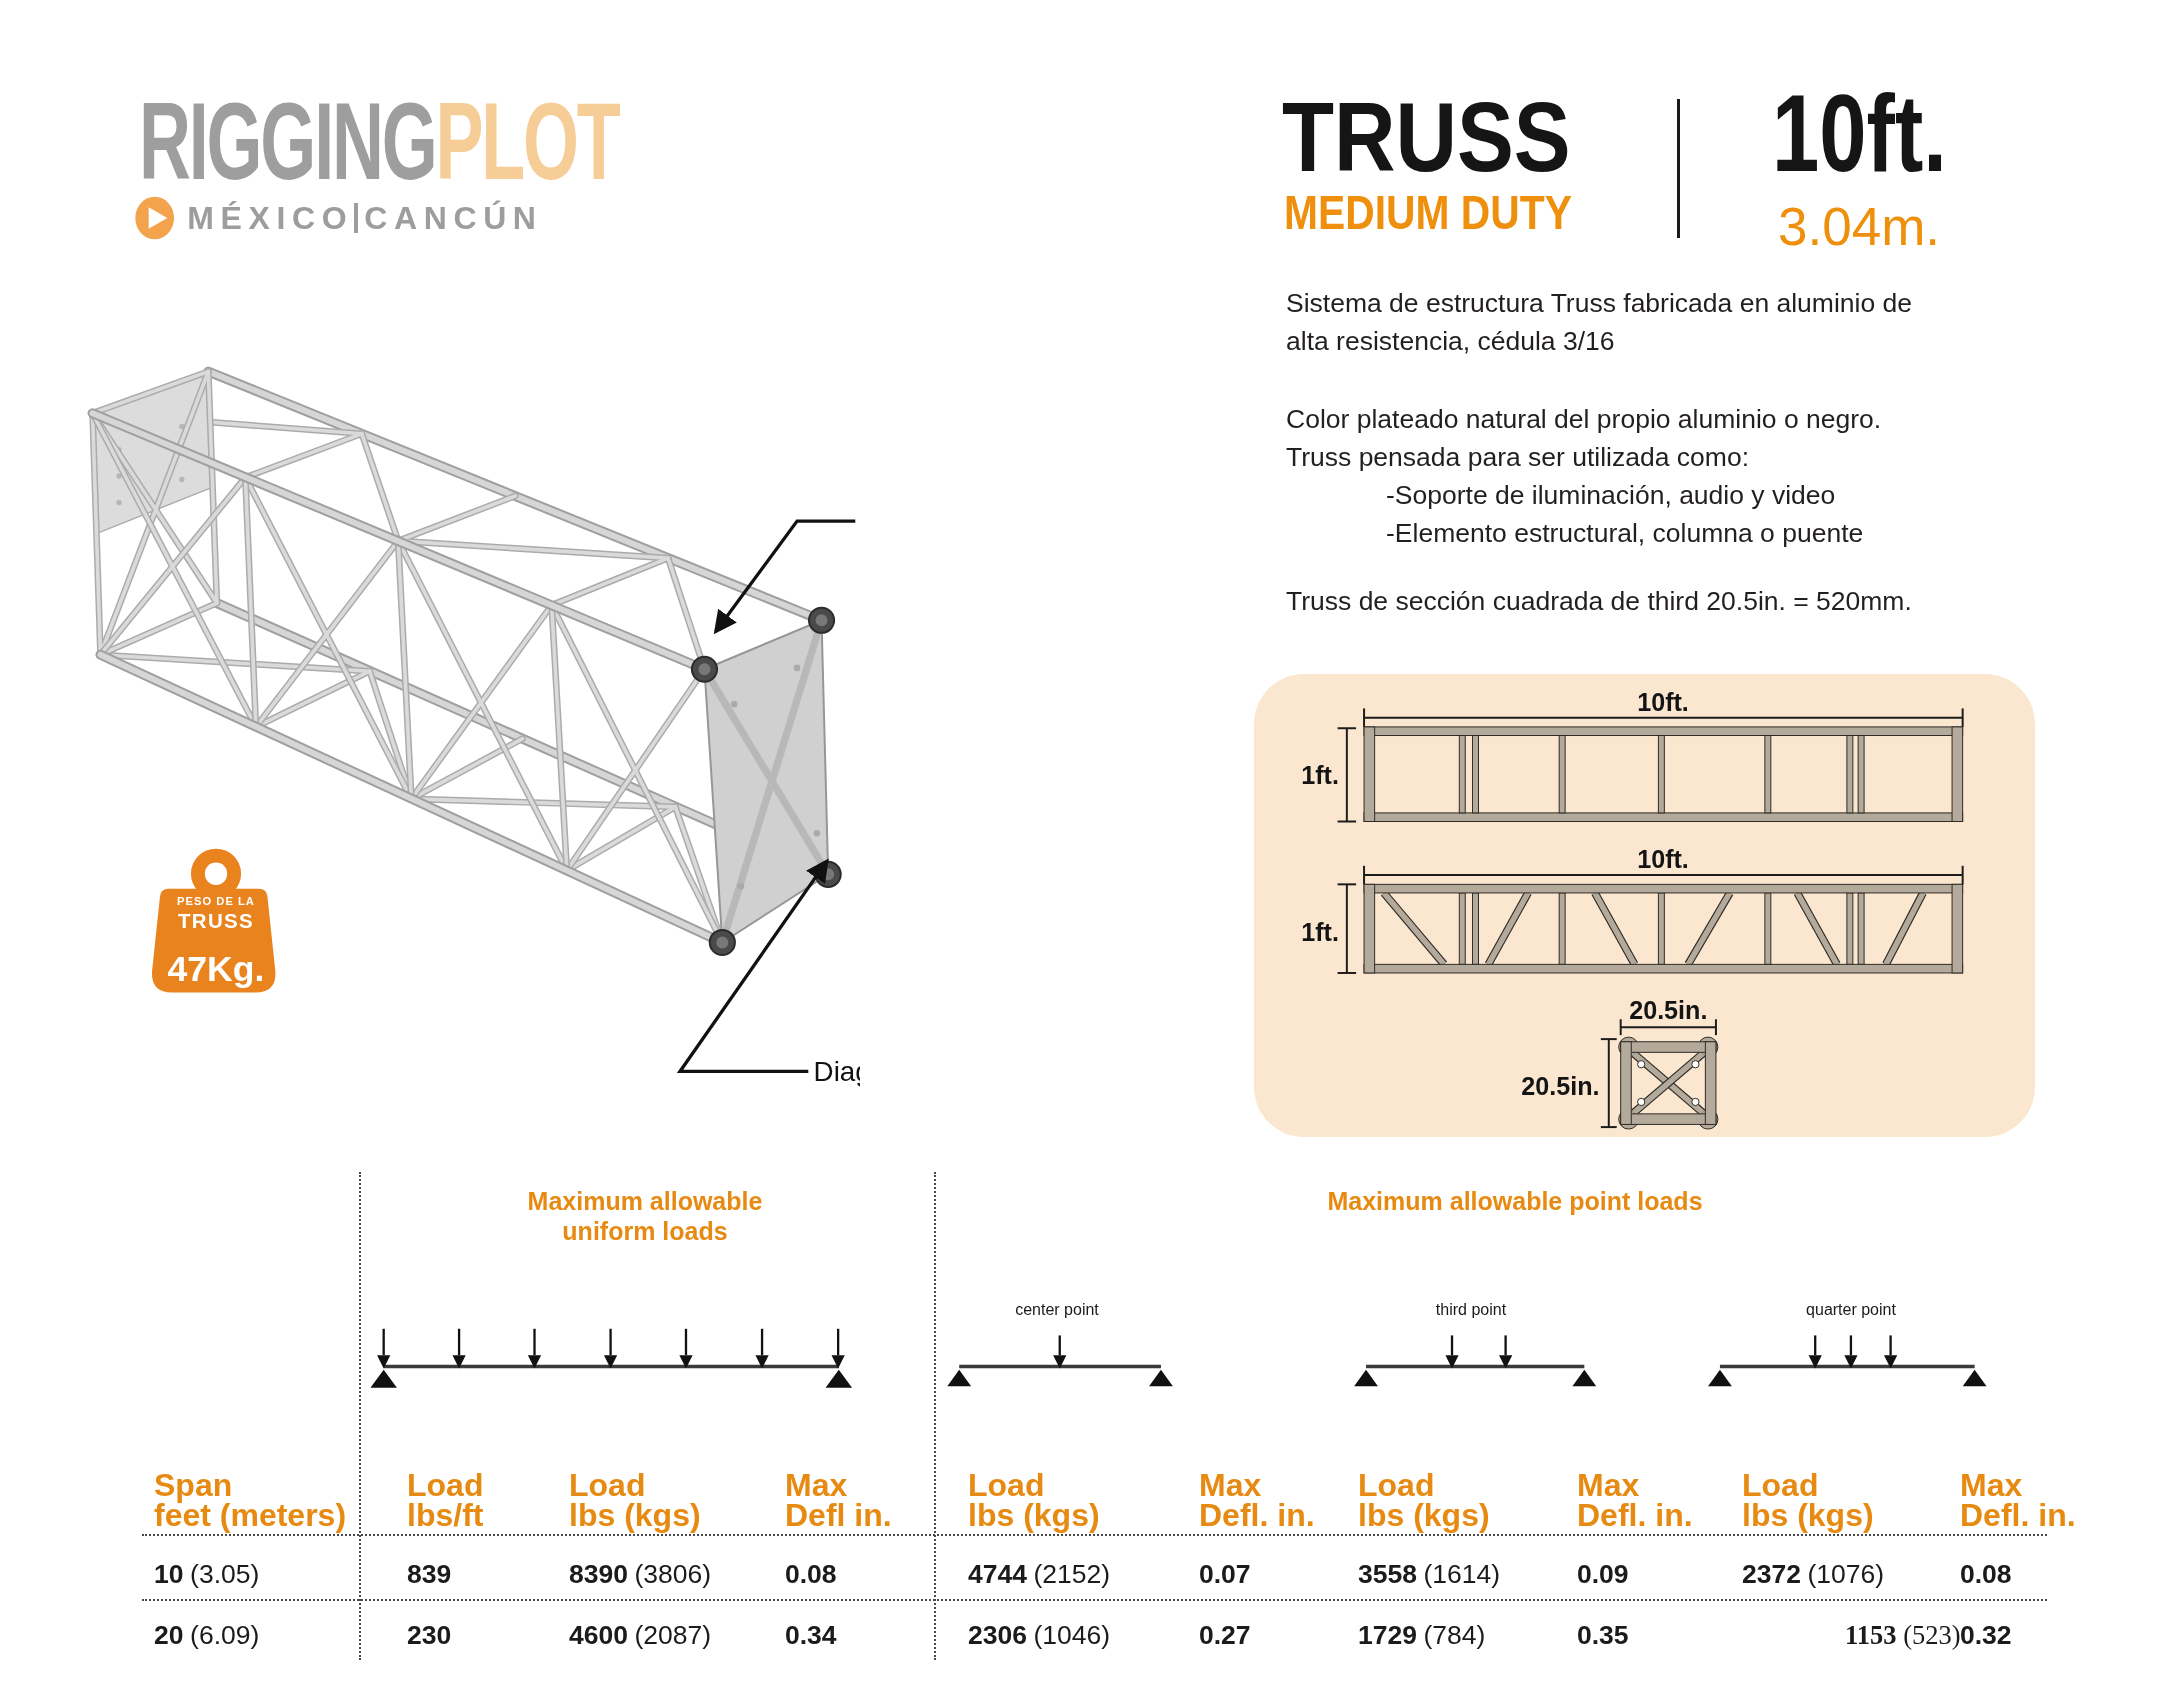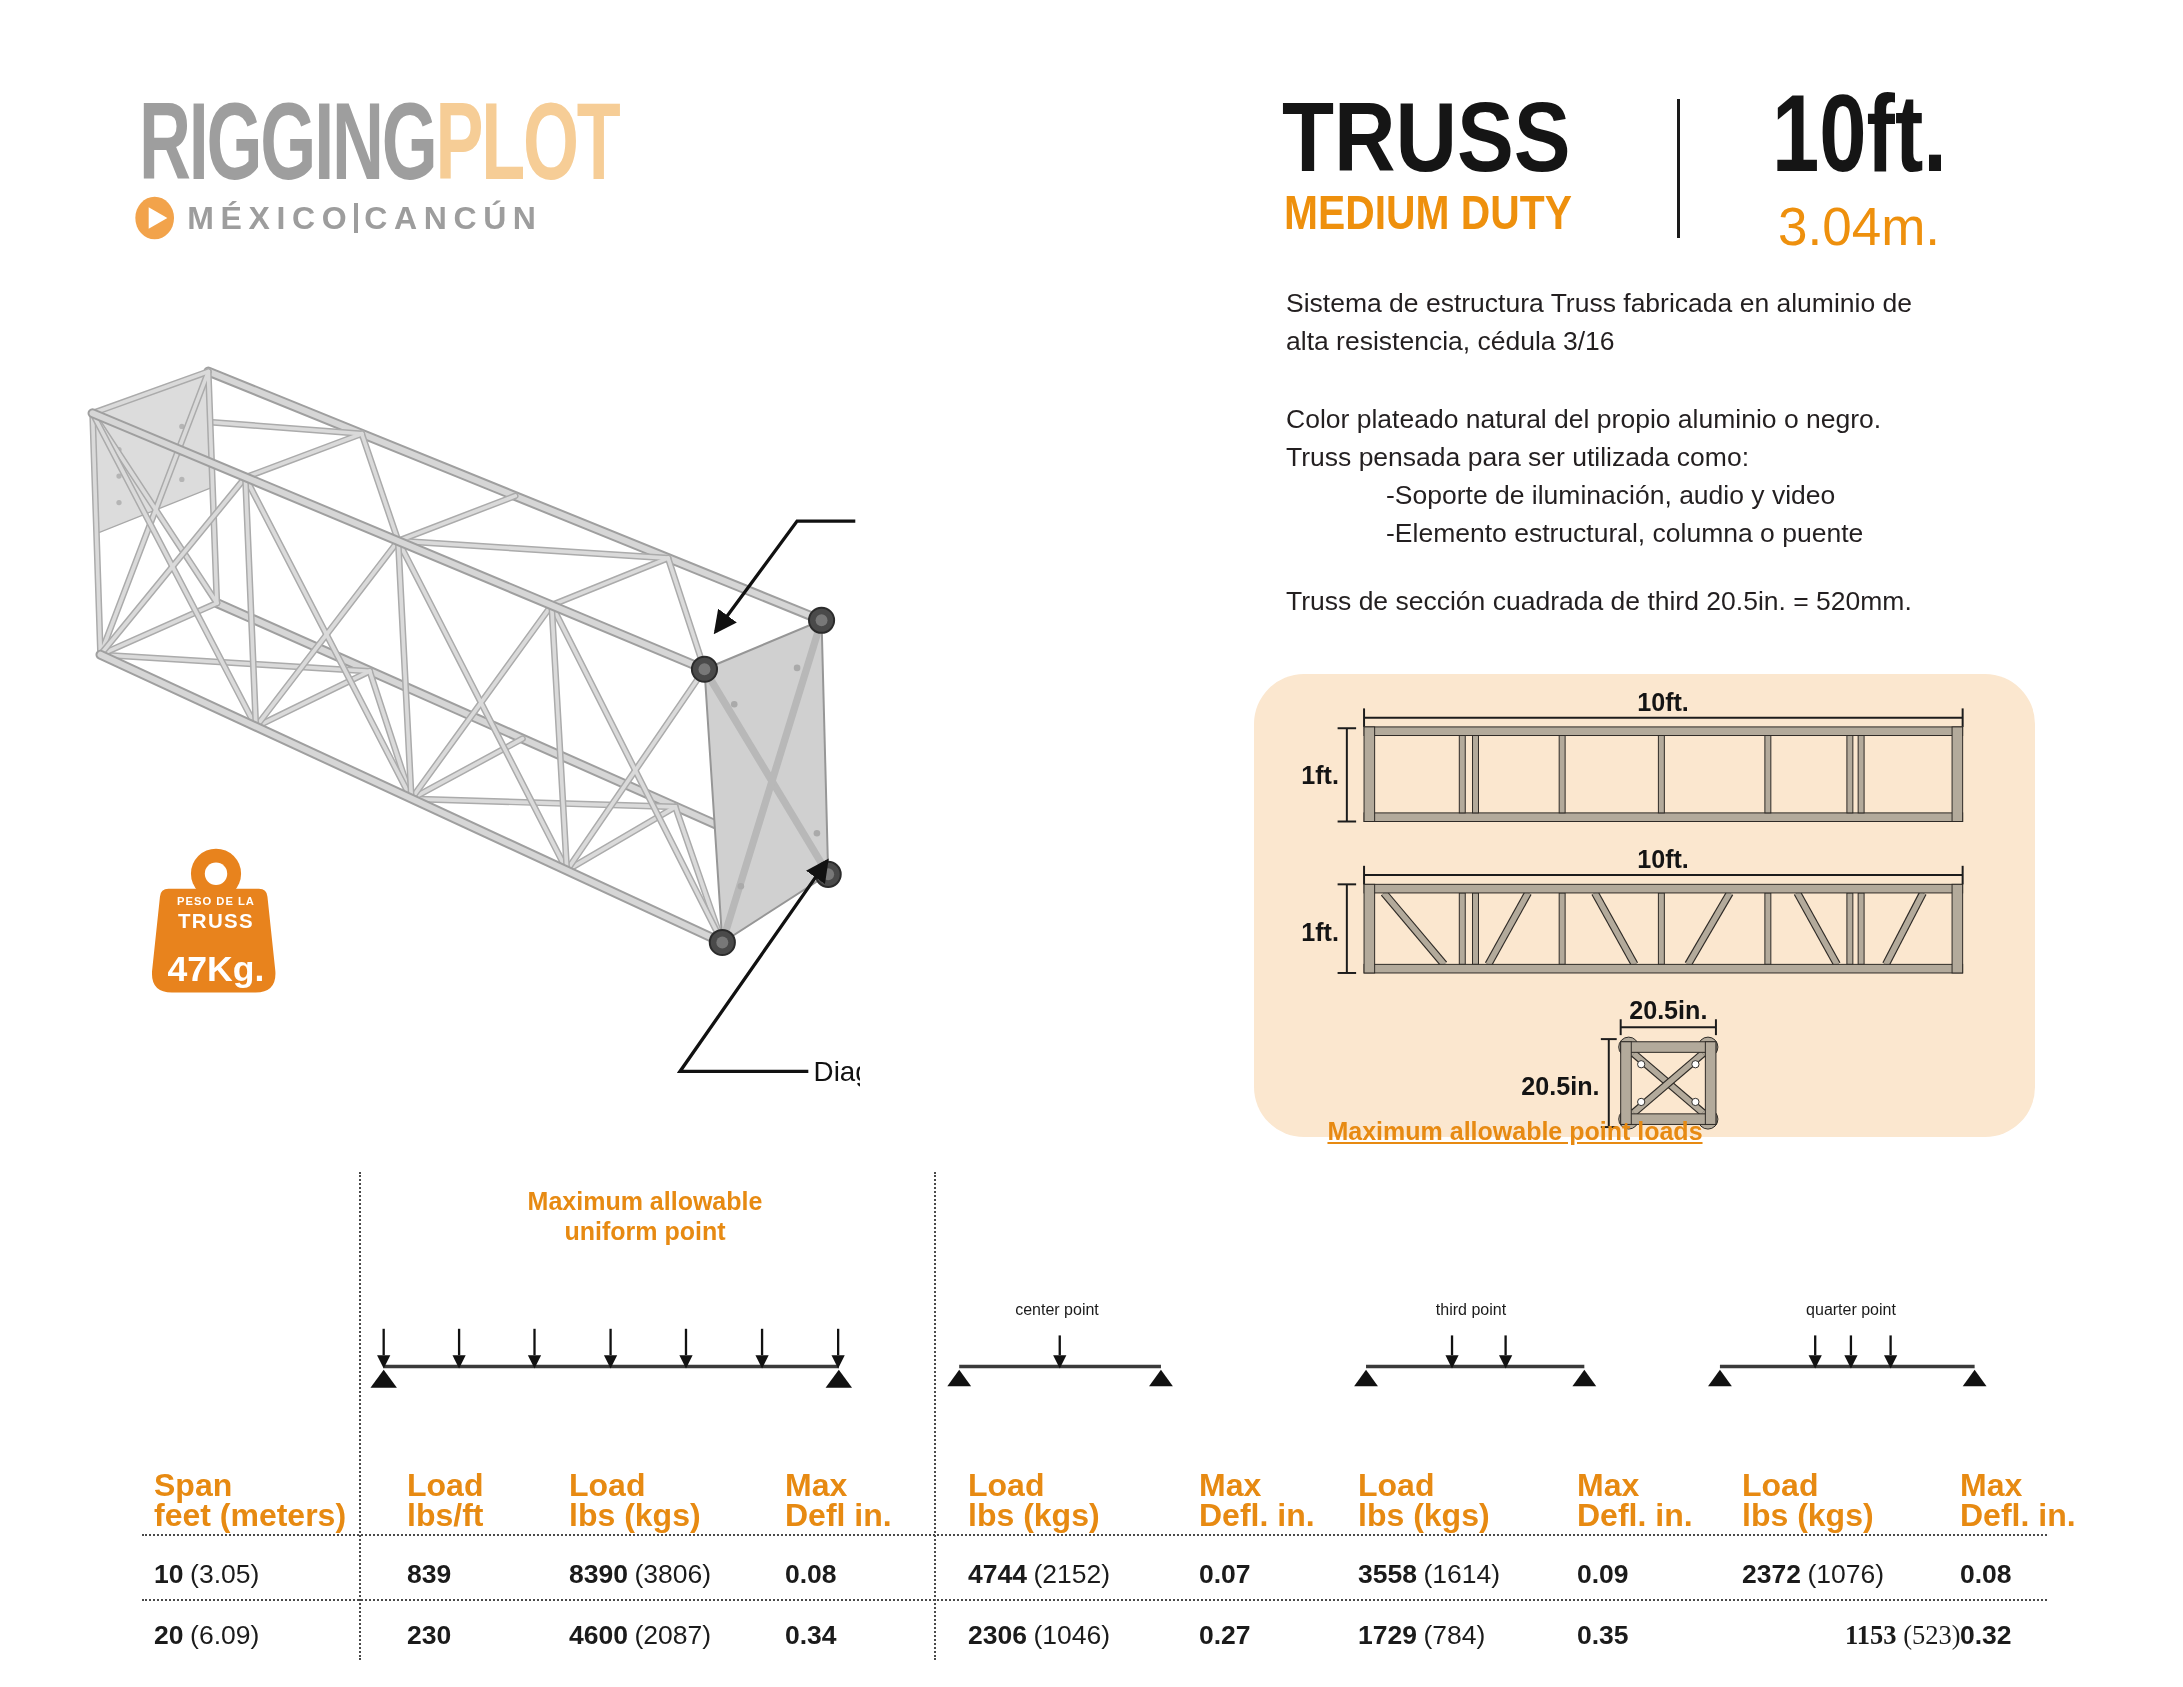--- a/index.html
+++ b/index.html
@@ -332,23 +332,23 @@
     <circle cx="585" cy="590" r="5.5" fill="#ffffff" stroke="#2e2a26" stroke-width="1.5"></circle>
     <circle cx="667" cy="590" r="5.5" fill="#ffffff" stroke="#2e2a26" stroke-width="1.5"></circle>
     <circle cx="585" cy="647" r="5.5" fill="#ffffff" stroke="#2e2a26" stroke-width="1.5"></circle>
     <circle cx="667" cy="647" r="5.5" fill="#ffffff" stroke="#2e2a26" stroke-width="1.5"></circle>
   </g>
 </svg>
 </div>
 
 <div class="abs sec-title center" style="left:645px;top:1186px;">
   <div>Maximum allowable</div>
-  <div>uniform point</div>
+  <div>uniform loads</div>
 </div>
-<div class="abs sec-title center" style="left:1515px;top:1116px;text-decoration:underline;">Maximum allowable point loads</div>
+<div class="abs sec-title center" style="left:1515px;top:1186px;">Maximum allowable point loads</div>
 
 <div class="abs beam-label center" style="left:1057px;top:1301px;">center point</div>
 <div class="abs beam-label center" style="left:1471px;top:1301px;">third point</div>
 <div class="abs beam-label center" style="left:1851px;top:1301px;">quarter point</div>
 
 <svg class="abs" style="left:0;top:1297px;" width="2183" height="96" viewBox="0 0 3300 145">
   <g stroke="#3a3a3a" stroke-width="5">
     <line x1="580" y1="105" x2="1268" y2="105"></line>
     <line x1="1450" y1="105" x2="1755" y2="105"></line>
     <line x1="2065" y1="105" x2="2395" y2="105"></line>

